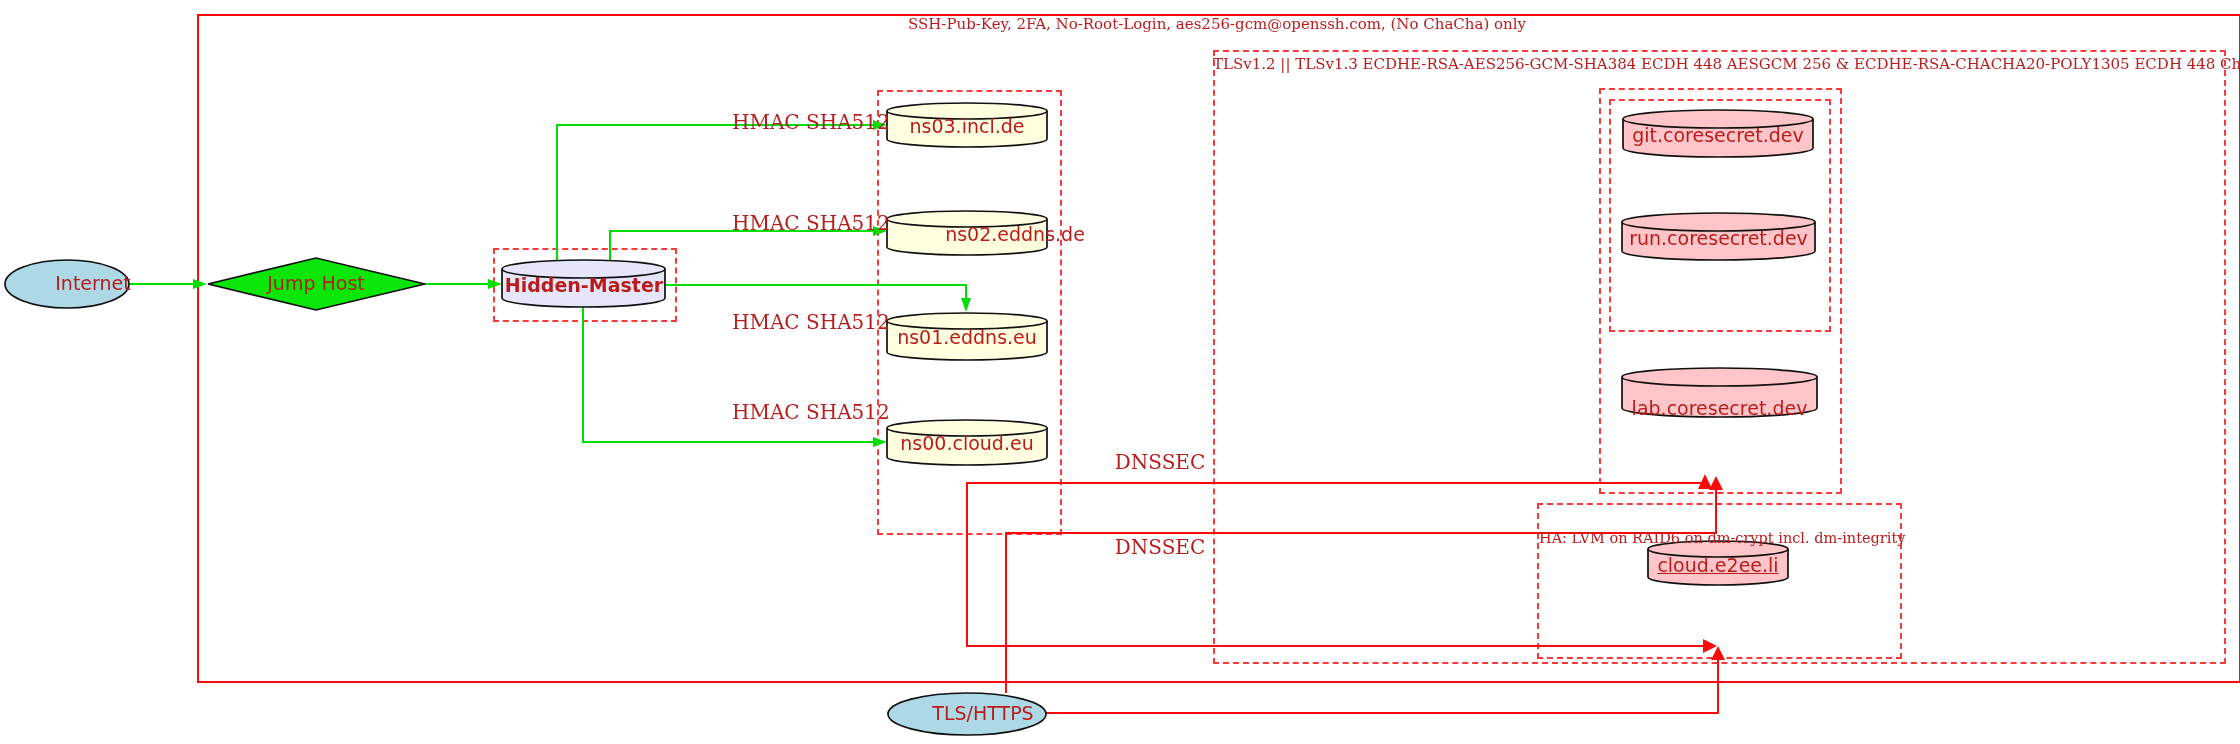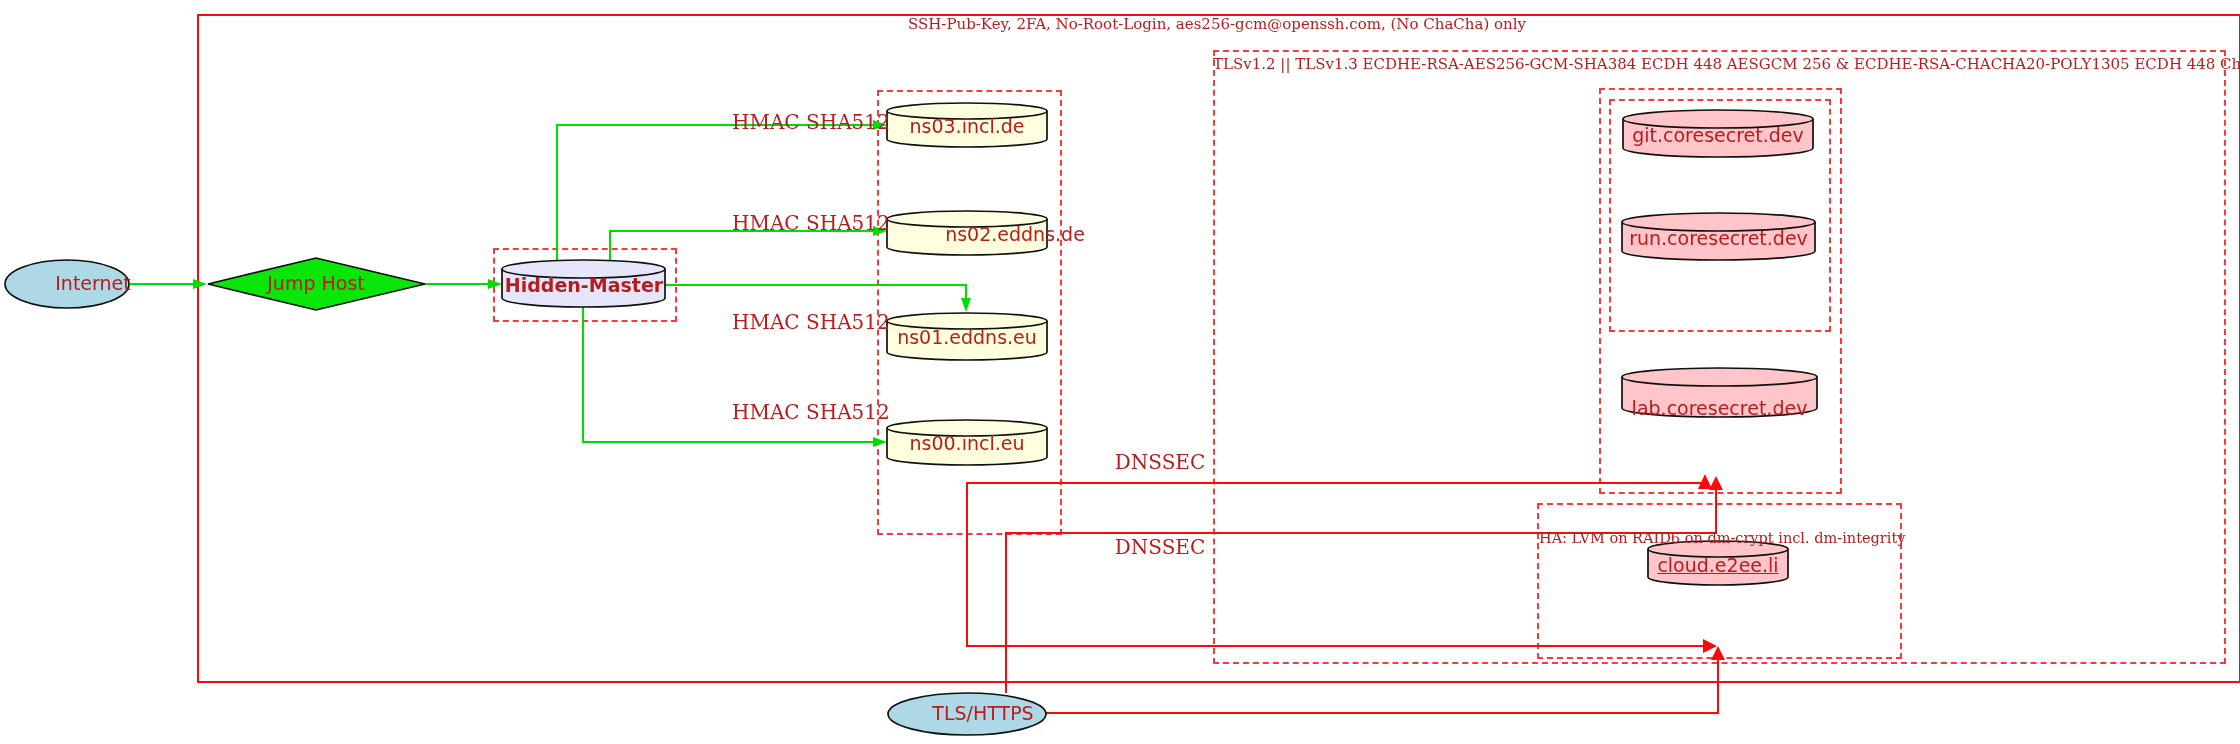--- a/index.html
+++ b/index.html
@@ -91,21 +91,21 @@
   <div class="lbl cluster-label" style="left:197px;top:15px;width:2040px;">SSH-Pub-Key, 2FA, No-Root-Login, aes256-gcm@openssh.com, (No ChaCha) only</div>
   <div class="lbl cluster-label" style="left:1213px;top:55px;width:1009px;">TLSv1.2 || TLSv1.3 ECDHE-RSA-AES256-GCM-SHA384 ECDH 448 AESGCM 256 &amp; ECDHE-RSA-CHACHA20-POLY1305 ECDH 448 ChaCha20 256</div>
   <div class="lbl cluster-label small" style="left:1539px;top:506px;width:357px;margin-top:24px;">HA: LVM on RAID6 on dm-crypt incl. dm-integrity</div>
 
   <div class="lbl node-label" style="left:7px;top:272px;width:140px;margin-left:16px;">Internet</div>
   <div class="lbl node-label" style="left:236px;top:272px;width:160px;">Jump Host</div>
   <div class="lbl node-label" style="left:503px;top:274px;width:162px;font-weight:bold;">Hidden-Master</div>
   <div class="lbl node-label" style="left:887px;top:115px;width:160px;">ns03.incl.de</div>
   <div class="lbl node-label" style="left:887px;top:223px;width:160px;margin-left:48px;">ns02.eddns.de</div>
   <div class="lbl node-label" style="left:887px;top:326px;width:160px;">ns01.eddns.eu</div>
-  <div class="lbl node-label" style="left:887px;top:432px;width:160px;">ns00.incl.eu</div>
+  <div class="lbl node-label" style="left:887px;top:432px;width:160px;">ns00.cloud.eu</div>
   <div class="lbl node-label" style="left:1623px;top:124px;width:190px;">git.coresecret.dev</div>
   <div class="lbl node-label" style="left:1622px;top:227px;width:193px;">run.coresecret.dev</div>
   <div class="lbl node-label" style="left:1622px;top:383px;width:195px;margin-top:14px;">lab.coresecret.dev</div>
   <div class="lbl node-label" style="left:1648px;top:554px;width:140px;text-decoration:underline;">cloud.e2ee.li</div>
   <div class="lbl node-label" style="left:888px;top:702px;width:190px;">TLS/HTTPS</div>
 
   <div class="lbl edge-label" style="left:700px;top:110px;width:150px;">HMAC SHA512</div>
   <div class="lbl edge-label" style="left:700px;top:211px;width:150px;">HMAC SHA512</div>
   <div class="lbl edge-label" style="left:700px;top:310px;width:150px;">HMAC SHA512</div>
   <div class="lbl edge-label" style="left:700px;top:400px;width:150px;">HMAC SHA512</div>

